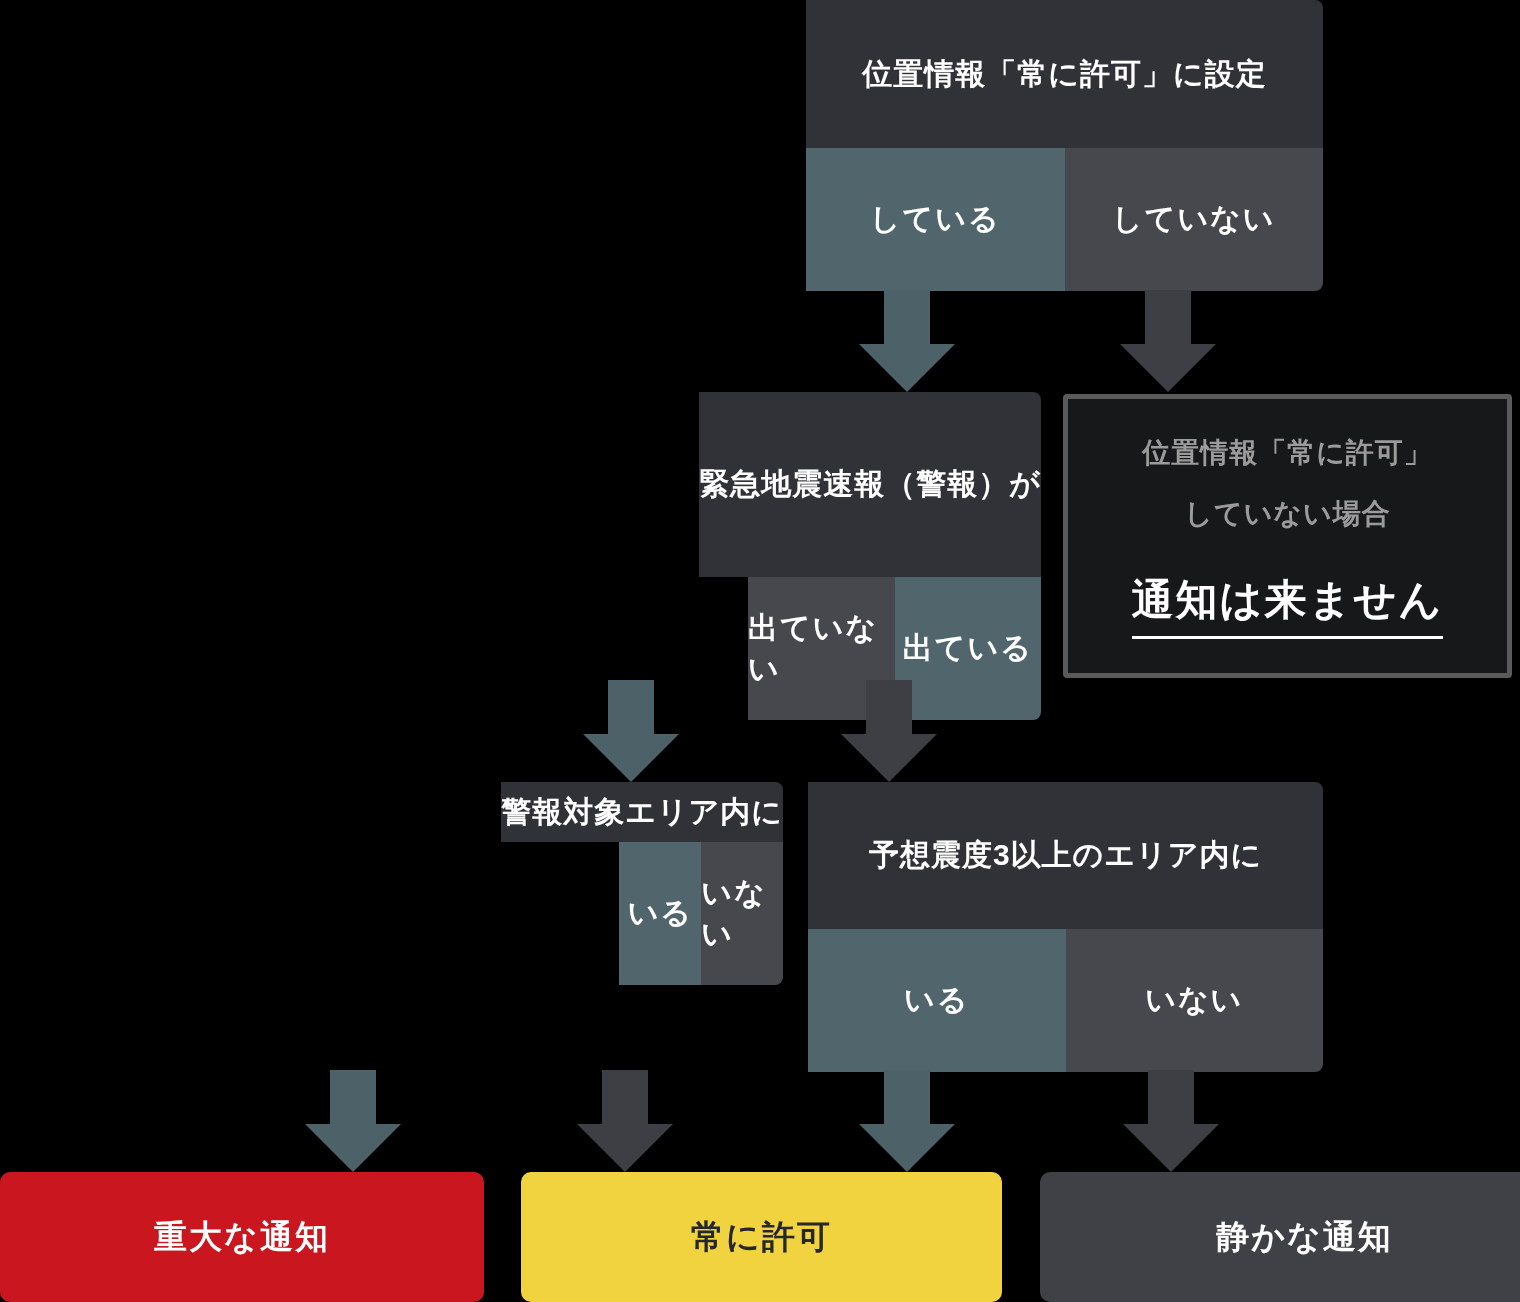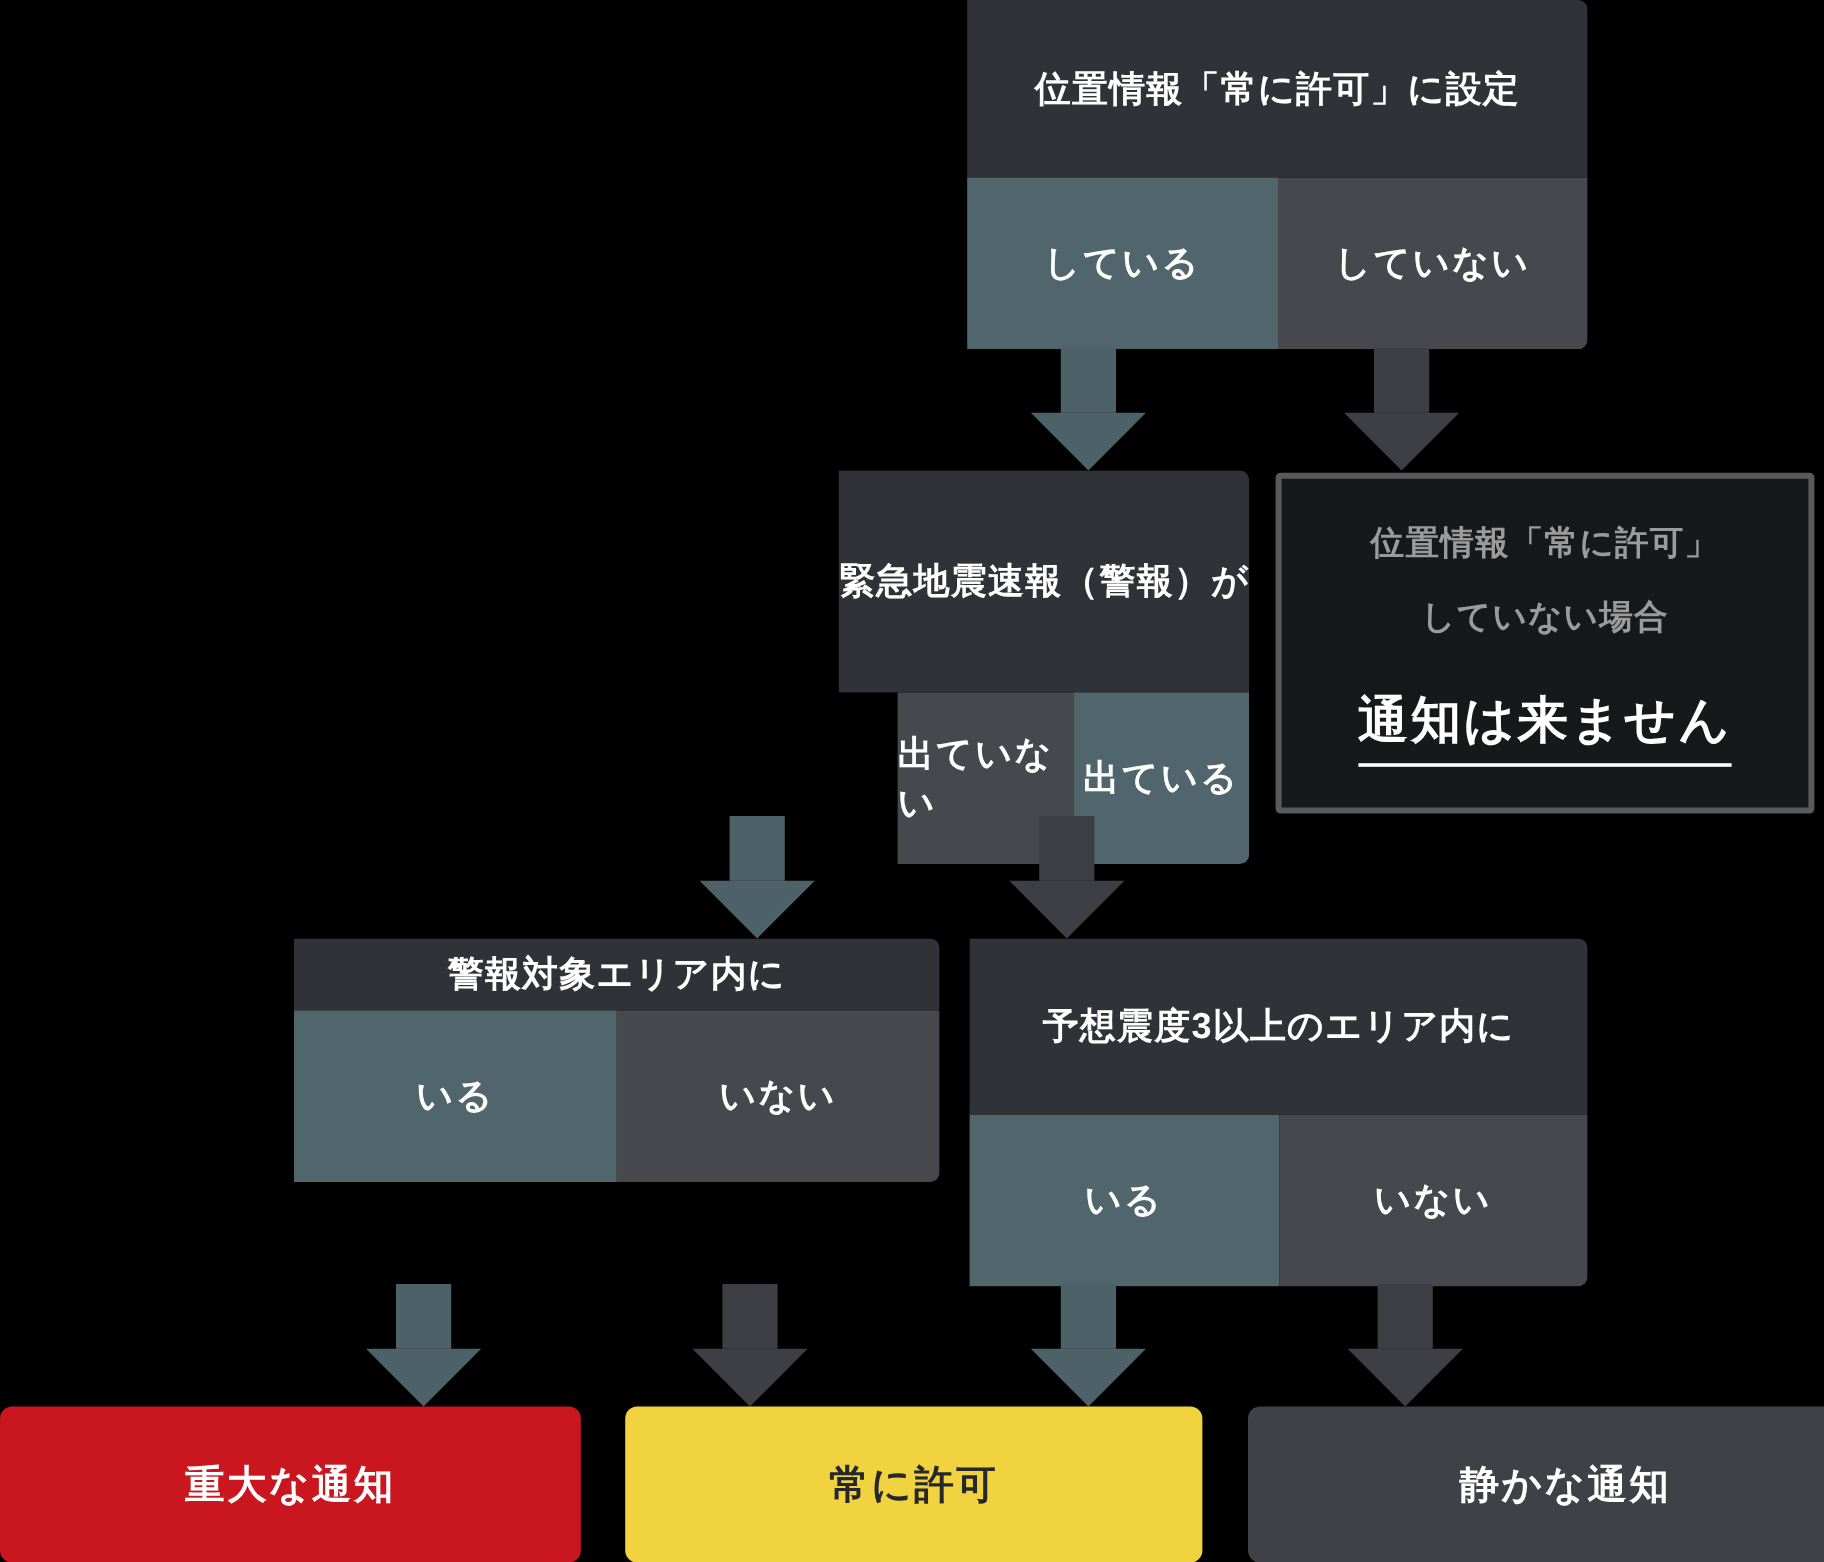--- a/index.html
+++ b/index.html
@@ -158,21 +158,21 @@
 
   <div class="arrow yes" style="left:583px; top:680px;">
     <div class="stem"></div>
       <div class="head"></div>
   </div>
   <div class="arrow no" style="left:841px; top:680px;">
     <div class="stem"></div>
       <div class="head"></div>
   </div>
 
-  <div class="node" style="left:222px; top:782px; width:538px; height:203px;">
+  <div class="node" style="left:222px; top:782px; width:538px; height:203px;align-items:flex-end;">
     <div class="node-header">警報対象エリア内に</div>
     <div class="node-options">
       <div class="option yes">いる</div>
       <div class="option no">いない</div>
     </div>
   </div>
 
   <div class="node" style="left:785px; top:782px; width:515px; height:290px;text-align:center;">
     <div class="node-header">予想震度3以上のエリア内に</div>
     <div class="node-options">

